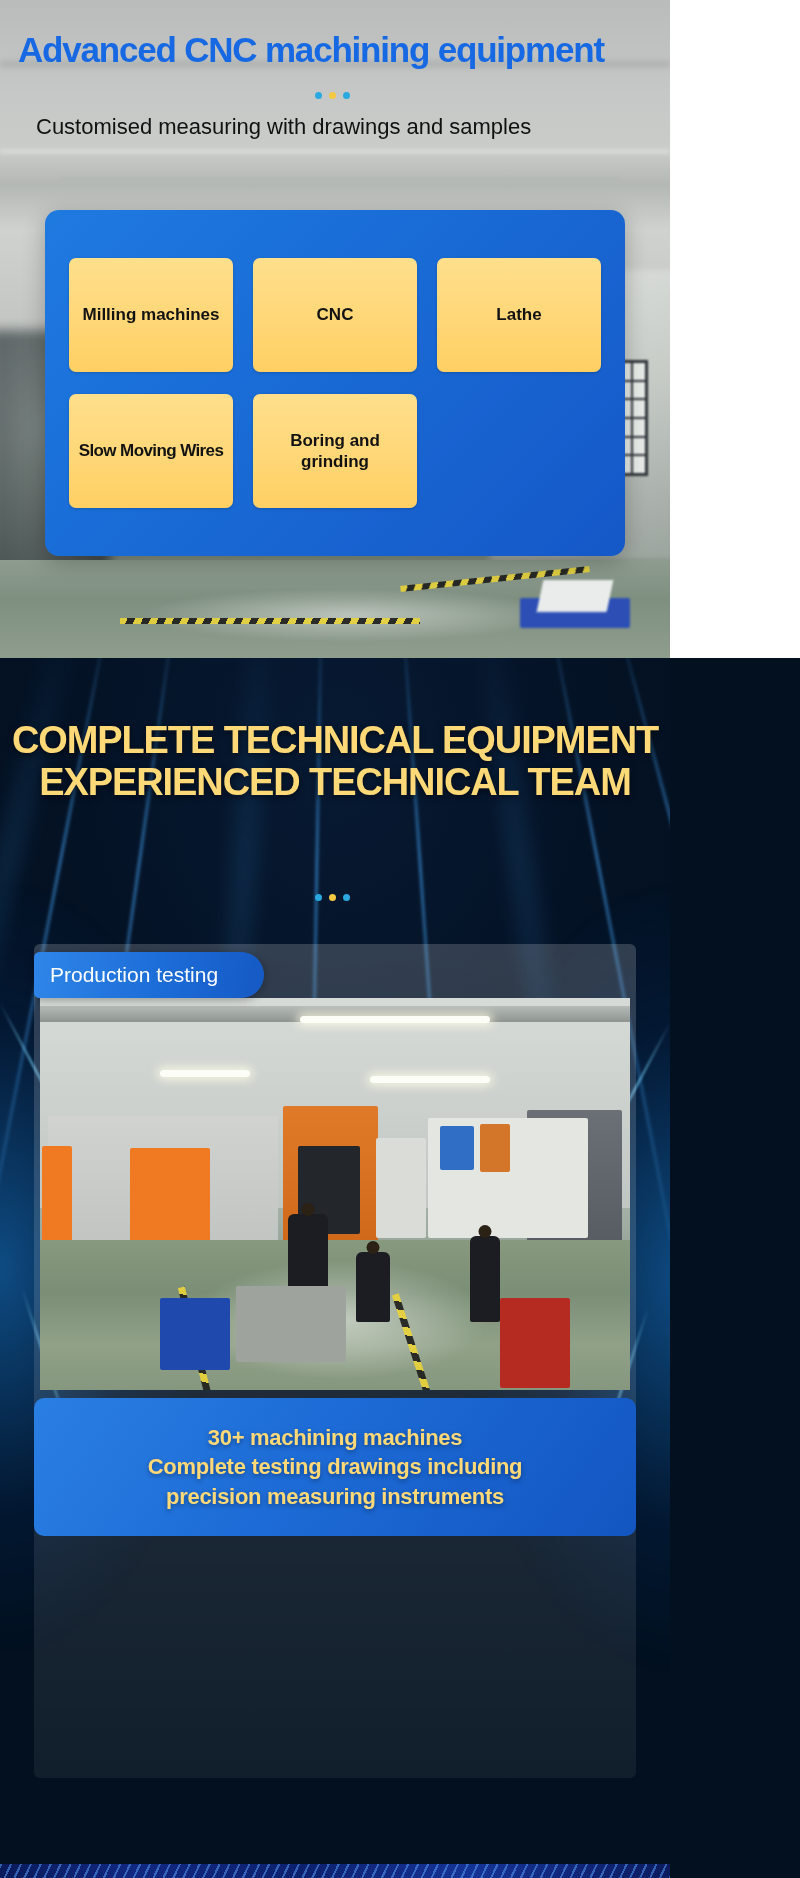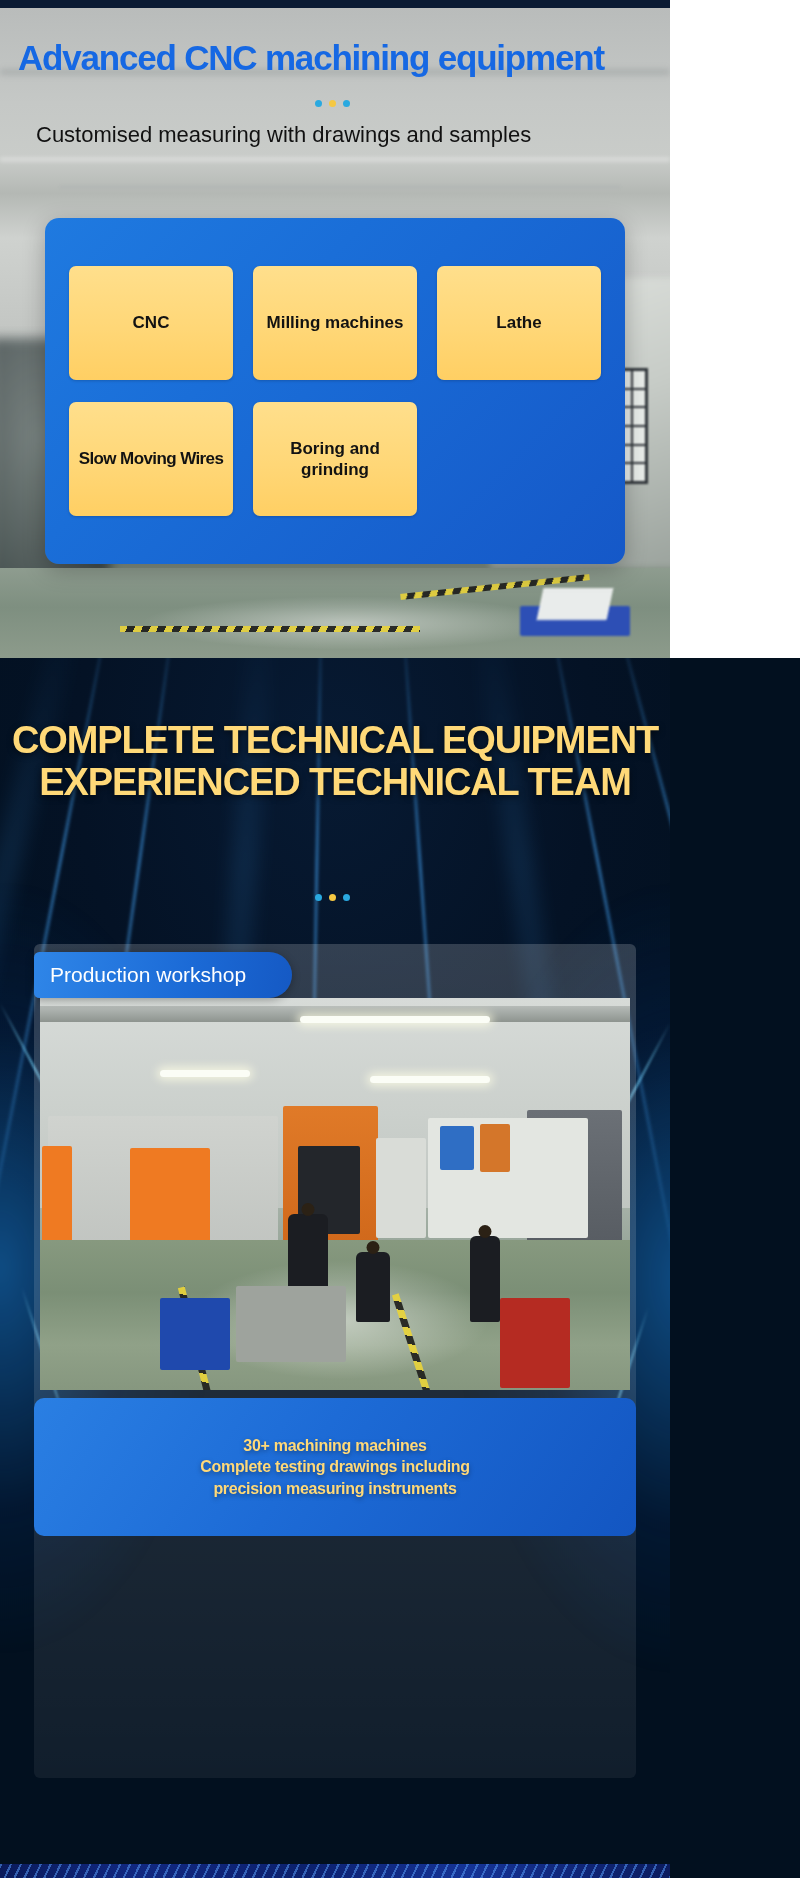--- a/index.html
+++ b/index.html
@@ -15,21 +15,21 @@
   #page {
     position: relative;
     width: 800px;
     height: 1878px;
     overflow: hidden;
   }
 
   
   .section-one {
     position: absolute;
-    left: 0; top: 8px;
+    left: 0; top: 0;
     width: 670px;
     height: 658px;
     overflow: hidden;
   }
 
   
   .s1-photo {
     position: absolute;
     inset: 0;
     background:
@@ -329,21 +329,21 @@
     height: 138px;
     border-radius: 10px;
     background: linear-gradient(125deg, #2a7fe3 0%, #1d6bd6 45%, #1356c2 100%);
     display: flex;
     flex-direction: column;
     align-items: center;
     justify-content: center;
     text-align: center;
     color: #ffd978;
     font-weight: 700;
-    font-size: 16px;
+    font-size: 22px;
     line-height: 1.32;
     text-shadow: 0 2px 5px rgba(0,0,0,.35);
     letter-spacing: -.3px;
   }
   .stats-panel div { white-space: nowrap; }
 
   .bottom-strip {
     position: absolute;
     left: 0; bottom: 0; width: 670px; height: 14px;
     background: linear-gradient(90deg, #0b1b5e 0%, #122a86 20%, #0d2272 45%, #16359d 70%, #0c1c62 100%);
@@ -410,22 +410,22 @@
 
     <div class="dots s1-dots">
       <span style="background:#2aa9e0"></span>
       <span style="background:#f5c842"></span>
       <span style="background:#2aa9e0"></span>
     </div>
 
     <div class="s1-sub">Customised measuring with drawings and samples</div>
 
     <div class="machine-card">
+      <div class="machine-tile">Milling machines</div>
       <div class="machine-tile">CNC</div>
-      <div class="machine-tile">Milling machines</div>
       <div class="machine-tile">Lathe</div>
       <div class="machine-tile tight">Slow Moving Wires</div>
       <div class="machine-tile">Boring and grinding</div>
     </div>
   </div>
 
   <div class="section-two">
 
     <div class="glow-left"></div>
     <div class="glow-right"></div>
@@ -453,21 +453,21 @@
 
     <div class="dots s2-dots">
       <span style="background:#2aa9e0"></span>
       <span style="background:#f5c842"></span>
       <span style="background:#2aa9e0"></span>
     </div>
   </div>
 
   <div class="workshop-frame"></div>
 
-  <div class="tab-label">Production workshop</div>
+  <div class="tab-label">Production testing</div>
 
   <div class="workshop-photo">
     <div class="wp-wall"></div>
     <div class="wp-ceilbar"></div>
 
     <div class="wp-tube" style="left:260px; top:18px; width:190px;"></div>
     <div class="wp-tube" style="left:120px; top:72px; width:90px;"></div>
     <div class="wp-tube" style="left:330px; top:78px; width:120px;"></div>
 
     <div class="wp-machine" style="left:8px; top:118px; width:230px; height:200px; background:linear-gradient(180deg,#d0d3cf,#b9bdb9);"></div>

